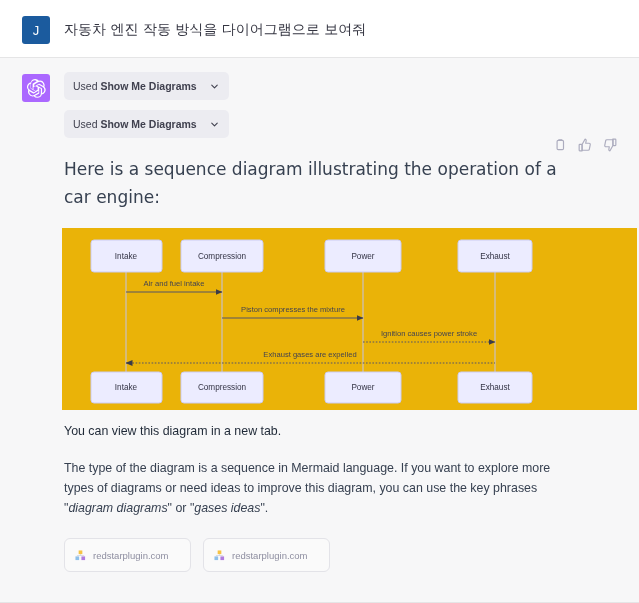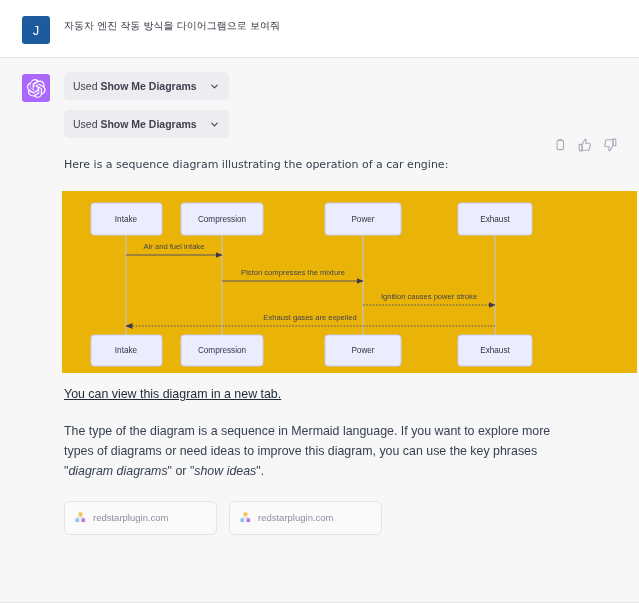--- a/index.html
+++ b/index.html
@@ -30,21 +30,21 @@
     border-radius: 3px;
     display: flex; align-items: center; justify-content: center;
   }
   .avatar-user { background: #1b5b9e; color: #fff; font-size: 13px; }
   .avatar-assistant { background: #ab68ff; }
   .avatar-assistant svg { display:block; }
 
   
   .user-text {
     margin-left: 14px; margin-top: 5px;
-    font-size: 10px; color: #343541; line-height: 1.45;
+    font-size: 14px; color: #343541; line-height: 1.45;
     font-family: "DejaVu Sans", sans-serif;
   }
 
   
   .assistant-body { margin-left: 14px; width: 500px; }
 
   .plugin-pill {
     width: 165px; height: 28px;
     background: #ececf1;
     border-radius: 5px;
@@ -53,30 +53,30 @@
     margin-bottom: 10px;
     font-size: 10.5px; color: #40414f;
     cursor: pointer;
   }
   .plugin-pill .pill-text { flex: 1; white-space: nowrap; }
   .plugin-pill .pill-text .used { font-weight: 400; }
   .plugin-pill .pill-text .plug { font-weight: 700; }
   .chev { width: 11px; height: 11px; flex: 0 0 11px; color:#40414f; }
 
   .para {
-    font-size: 11px; color: #374151; line-height: 1.62;
+    font-size: 17px; color: #374151; line-height: 1.62;
     margin: 12px 0 17px 0;
     font-family: "DejaVu Sans", sans-serif;
   }
   .intro { margin-top: 18px; }
   .link-line {
     font-size: 12.4px; color: #1f2937; line-height: 1.6;
     margin-top: 12px;
   }
-  .link-line a { color: #1f2937; text-decoration: underline; cursor:pointer; }
+  .link-line a { color: #1f2937; cursor:pointer; }
   .para-block { margin-top: 16px; font-size:12.4px; color:#374151; line-height:1.62; }
   .para-block i { font-style: italic; }
 
   
   .actions {
     position: absolute; right: 22px; top: 80px;
     display: flex; gap: 11px; align-items: center;
   }
   .act-icon { width: 14px; height: 14px; color: #acacbe; cursor: pointer; }
 
@@ -98,21 +98,21 @@
   .msg-solid { stroke: #555566; stroke-width: 1.1; fill:none; }
   .msg-dotted { stroke: #555566; stroke-width: 1.1; fill:none; stroke-dasharray: 1.6 1.6; }
   .msg-label {
     font-family: "Liberation Sans", sans-serif;
     font-size: 7.6px; fill: #44444f; text-anchor: middle;
   }
 
   
   .cites { display: flex; gap: 12px; margin-top: 20px; }
   .cite-card {
-    width: 153px; height: 34px;
+    width: 127px; height: 34px;
     border: 1px solid #e3e3e8;
     border-radius: 6px;
     background: #fafafa;
     display: flex; align-items: center;
     padding: 0 10px; gap: 7px;
     cursor: pointer;
   }
   .favicon { width: 11px; height: 11px; flex: 0 0 11px; }
   .cite-label { font-size: 9.5px; color: #8e8ea0; white-space: nowrap; }
 </style>
@@ -233,21 +233,21 @@
 
             <rect class="node-rect" x="396" y="144" width="74" height="31"></rect>
             <text class="node-label" x="433" y="160">Exhaust</text>
           </svg>
         </div>
 
         <div class="link-line">
           <a>You can view this diagram in a new tab.</a>
         </div>
 
-        <div class="para-block"><span>The type of the diagram is a sequence in Mermaid language. If you want to explore more types of diagrams or need ideas to improve this diagram, you can use the key phrases "</span><i>diagram diagrams</i><span>" or "</span><i>show ideas</i><span>".</span></div>
+        <div class="para-block"><span>The type of the diagram is a sequence in Mermaid language. If you want to explore more types of diagrams or need ideas to improve this diagram, you can use the key phrases "</span><i>diagram diagrams</i><span>" or "</span><i>gases ideas</i><span>".</span></div>
 
         <div class="cites">
           <div class="cite-card">
             <svg class="favicon" viewBox="0 0 12 12">
               <rect x="4" y="0.5" width="4" height="4" fill="#f6c344"></rect>
               <rect x="0.5" y="7" width="4" height="4" fill="#8fc0ea"></rect>
               <rect x="7" y="7" width="4" height="4" fill="#b07ce0"></rect>
               <path d="M6 4.5 V6 M2.5 7 V6 H9.5 V7" stroke="#c9c9d4" stroke-width="0.7" fill="none"></path>
             </svg>
             <span class="cite-label">redstarplugin.com</span>

